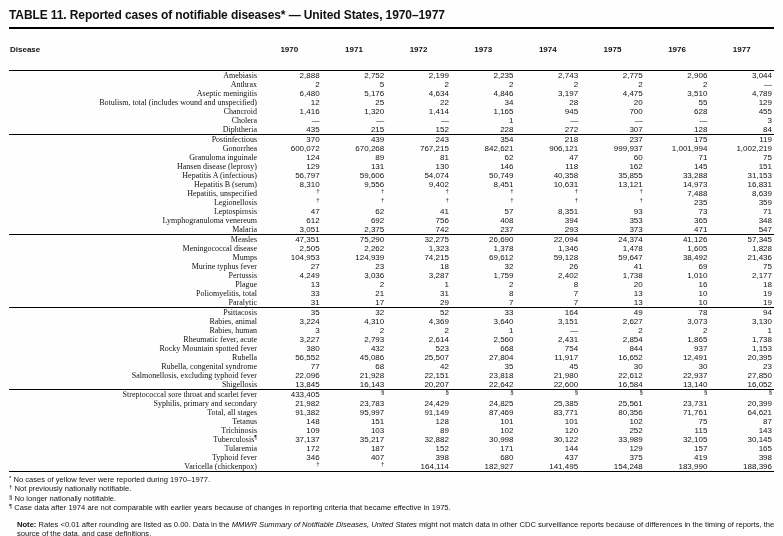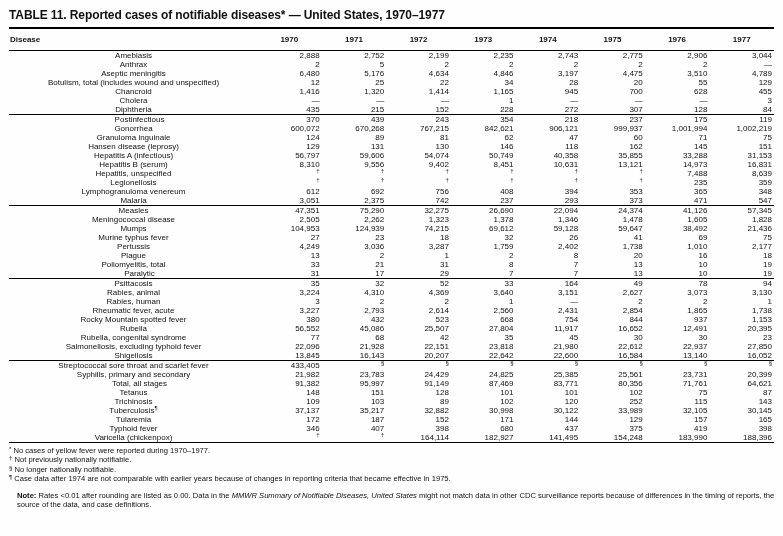--- a/index.html
+++ b/index.html
@@ -14,26 +14,26 @@
     font-size: 12px; font-weight: bold; letter-spacing: -0.1px;
     margin: 2px 0 5px 0; white-space: nowrap;
   }
   table.diseases {
     border-collapse: collapse; table-layout: fixed; width: 765px;
     border-bottom: 1.2px solid #000;
   }
   col.c-disease { width: 248px; }
   thead th {
     border-top: 2px solid #000; border-bottom: 1.2px solid #000;
-    font-size: 8px; font-weight: bold; padding: 6px 0;
+    font-size: 8px; font-weight: bold; padding: 16px 0;
   }
   thead th.h-disease { text-align: left; padding-left: 1px; }
   thead th.h-year { text-align: center; }
   td { font-size: 8px; line-height: 9px; height: 9px; padding: 0; white-space: nowrap; overflow: hidden; }
-  td.c-name { text-align: center; padding-left: 1px; }
+  td.c-name { text-align: right; padding-left: 1px; font-family: Liberation Serif, serif; }
   td.c-name.indent { padding-left: 13px; }
   td.c-val { text-align: right; padding-right: 2px; }
   tbody.group-sep tr:first-child td { border-top: 1.2px solid #000; }
   sup.mk { font-size: 6px; line-height: 0; vertical-align: 3px; }
   .footnotes { margin-top: 3px; }
   .fn { font-size: 7.6px; line-height: 9.4px; }
   .fn sup { font-size: 6px; line-height: 0; vertical-align: 2px; }
   .note { margin-top: 7px; font-size: 7.6px; line-height: 9.6px; width: 765px; margin-left: 8px; }
   .b { font-weight: bold; }
   .i { font-style: italic; }
@@ -231,20 +231,31 @@
           <td class="c-val"><sup class="mk">†</sup></td>
           <td class="c-val"><sup class="mk">†</sup></td>
           <td class="c-val"><sup class="mk">†</sup></td>
           <td class="c-val"><sup class="mk">†</sup></td>
           <td class="c-val"><sup class="mk">†</sup></td>
           <td class="c-val"><sup class="mk">†</sup></td>
           <td class="c-val">235</td>
           <td class="c-val">359</td>
         </tr>
         <tr>
+          <td class="c-name">Leptospirosis</td>
+          <td class="c-val">47</td>
+          <td class="c-val">62</td>
+          <td class="c-val">41</td>
+          <td class="c-val">57</td>
+          <td class="c-val">8,351</td>
+          <td class="c-val">93</td>
+          <td class="c-val">73</td>
+          <td class="c-val">71</td>
+        </tr>
+        <tr>
           <td class="c-name">Lymphogranuloma venereum</td>
           <td class="c-val">612</td>
           <td class="c-val">692</td>
           <td class="c-val">756</td>
           <td class="c-val">408</td>
           <td class="c-val">394</td>
           <td class="c-val">353</td>
           <td class="c-val">365</td>
           <td class="c-val">348</td>
         </tr>

